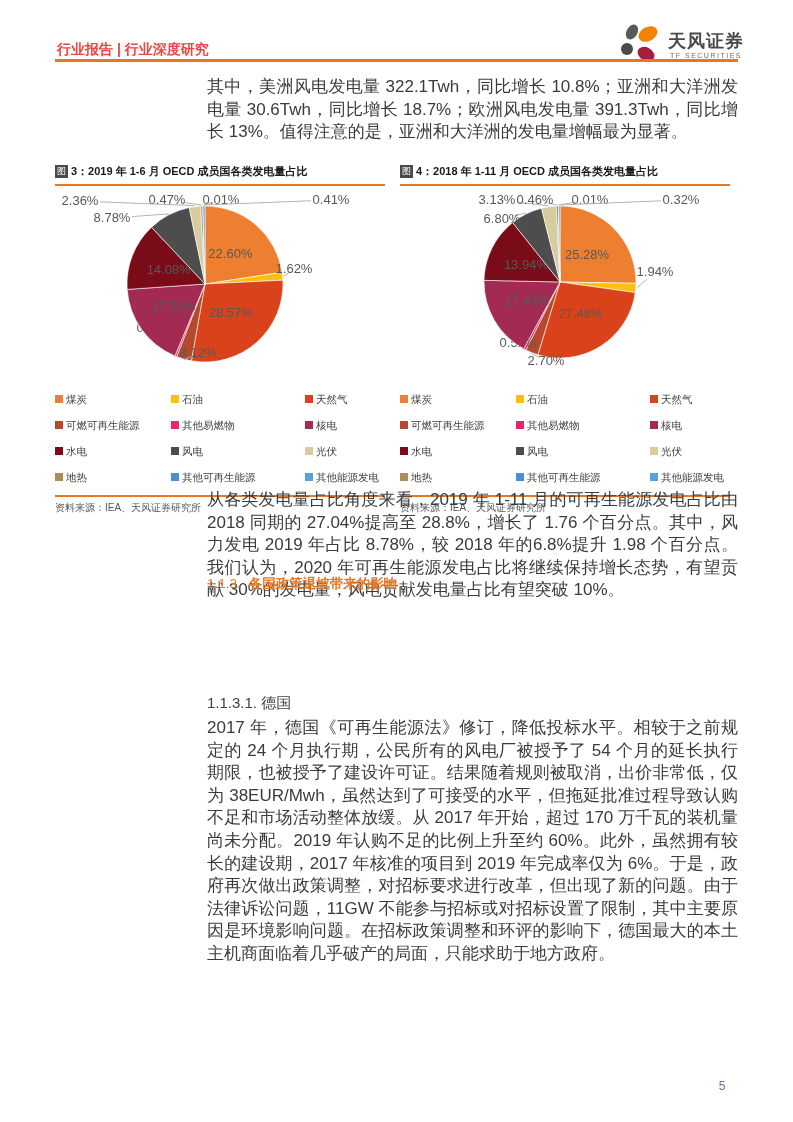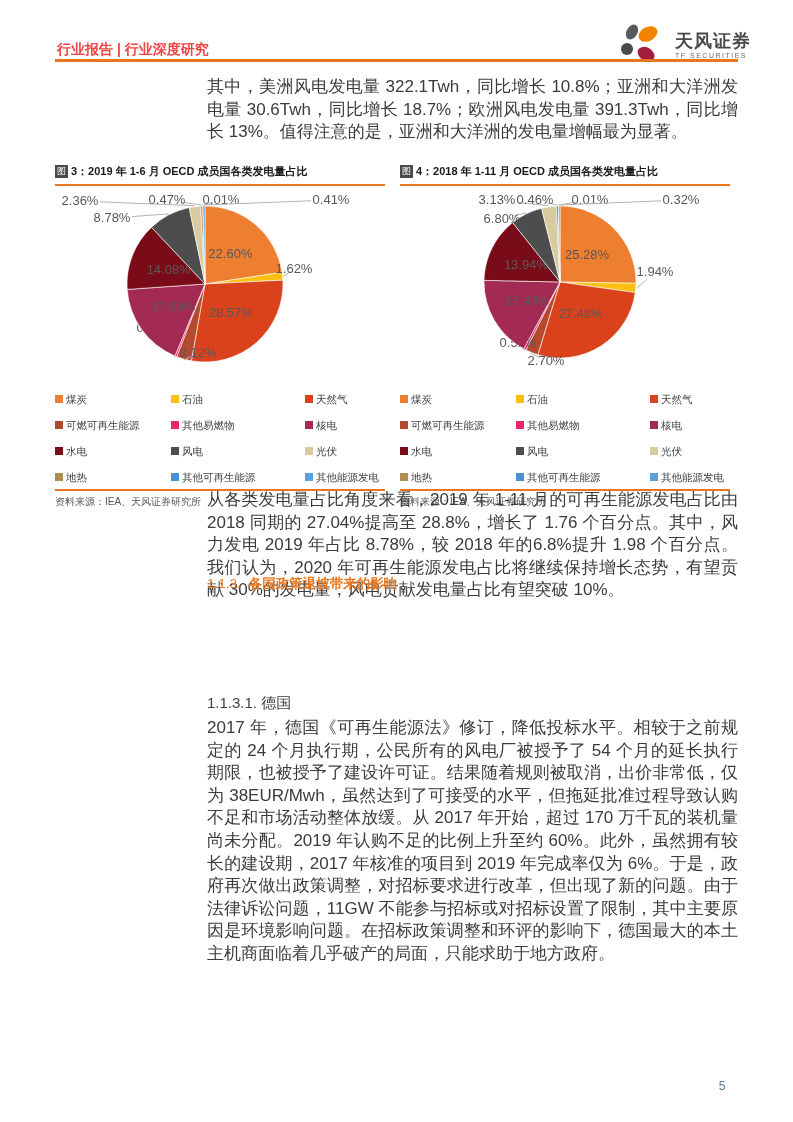--- a/index.html
+++ b/index.html
@@ -8,21 +8,21 @@
   }
   html,body{margin:0;padding:0;background:#888;}
   .page{
     position:relative;width:793px;height:1122px;background:#ffffff;
     margin:0 auto;overflow:hidden;
     font-family:"Liberation Sans","DejaVu Sans",sans-serif;color:var(--body);
   }
   
   .header-title{position:absolute;left:57px;top:41px;font-size:14px;font-weight:700;color:#ef4444;}
   .header-rule{position:absolute;left:55px;top:59px;width:683px;height:2.5px;background:var(--accent);}
-  .brand{position:absolute;left:618px;top:24px;display:flex;align-items:center;gap:13px;}
+  .brand{position:absolute;left:618px;top:24px;display:flex;align-items:center;gap:6px;text-align:center;}
   .brand-name{font-size:18px;font-weight:700;color:#4A4A4A;letter-spacing:1px;line-height:20px;}
   .brand-sub{font-size:7px;color:#6a6a6a;letter-spacing:1.5px;margin-top:1px;}
   
   .para{position:absolute;left:207px;width:531px;font-size:17px;line-height:22.6px;text-align:justify;color:var(--body);}
   .p1{top:76px;} .p2{top:489px;} .p3{top:604px;} .p4{top:717px;}
   .h113{position:absolute;left:207px;top:575px;font-size:13.5px;color:var(--accent);}
   .h113 .num{font-weight:400;margin-right:8px;}
   .h113 .ttl{font-weight:700;}
   .h1131{position:absolute;left:207px;top:694px;font-size:15px;color:#3F3F3F;}
   
@@ -30,21 +30,21 @@
   .chart-col{width:330px;}
   .chart-title{display:flex;align-items:center;gap:3px;height:18px;padding-bottom:4px;border-bottom:2.5px solid var(--accent);}
   .fig-icon{display:inline-block;width:13px;height:13px;background:#4A4A4A;color:#fff;
     font-size:9px;line-height:13px;text-align:center;flex:0 0 auto;}
   .fig-title{font-size:11px;font-weight:700;color:#1A1A1A;white-space:nowrap;}
   .pie{display:block;margin-top:6px;}
   .legend{display:grid;grid-template-columns:104px 122px 1fr;row-gap:1px;column-gap:2px;
     font-size:10.5px;color:#3F3F3F;line-height:14px;gap:12px;}
   .lg-item{display:flex;align-items:center;gap:3px;white-space:nowrap;}
   .chip{display:inline-block;width:8px;height:8px;flex:0 0 auto;}
-  .source{margin-top:5px;border-top:2px solid var(--accent);padding-top:4px;font-size:10px;color:#555;}
+  .source{margin-top:11px;border-top:2px solid var(--accent);padding-top:4px;font-size:10px;color:#555;}
   .page-num{position:absolute;left:712px;top:1079px;width:20px;text-align:center;font-size:12px;color:#5577A0;}
   .pie text{font-size:13px;fill:#595959;}
 </style>
 </head>
 <body>
 
 <div class="page">
 
   <div class="header-title">行业报告 | 行业深度研究</div>
 

